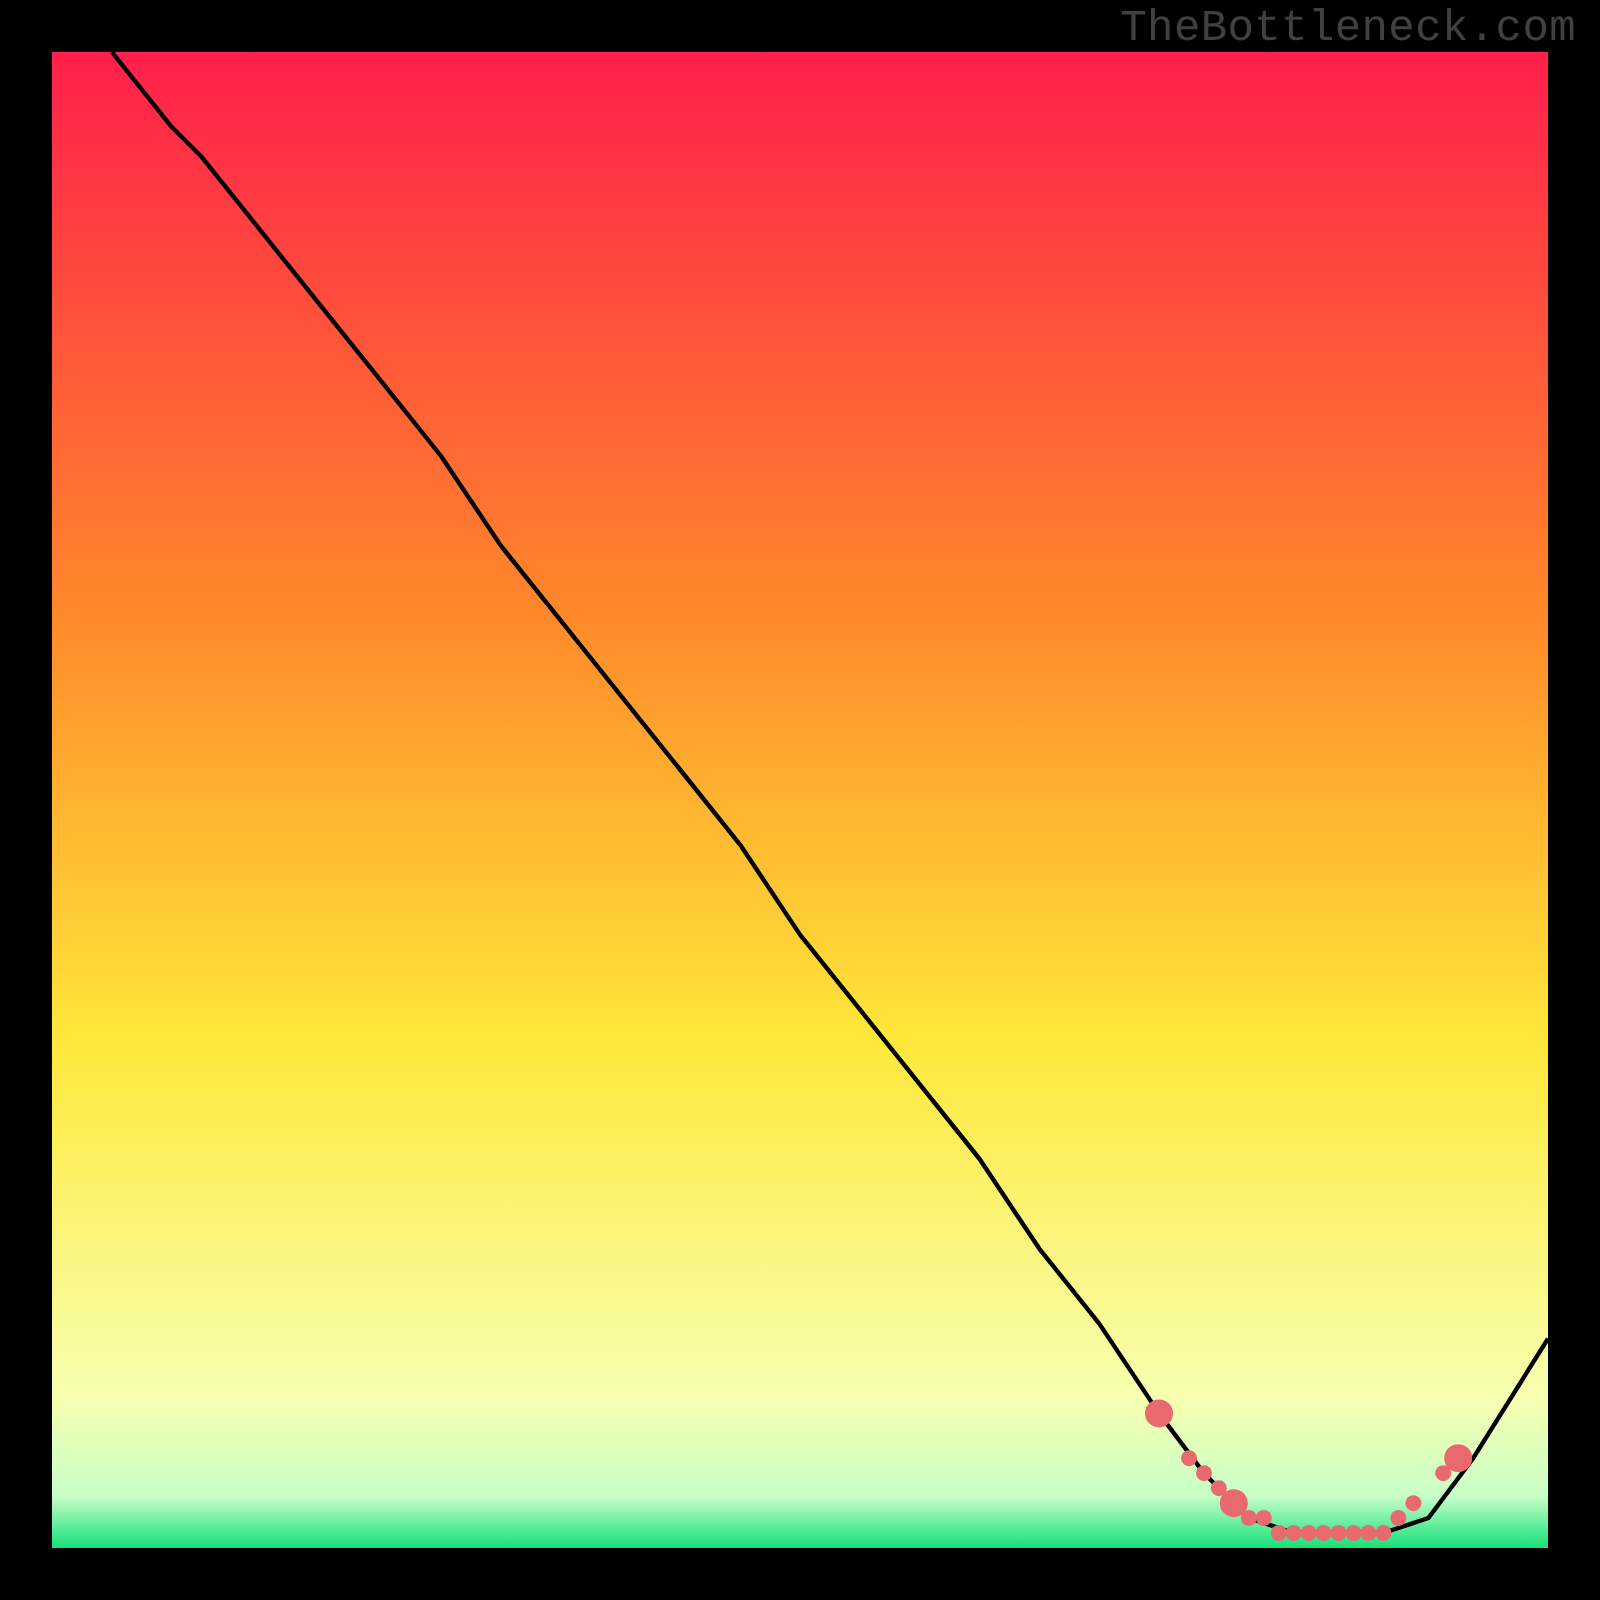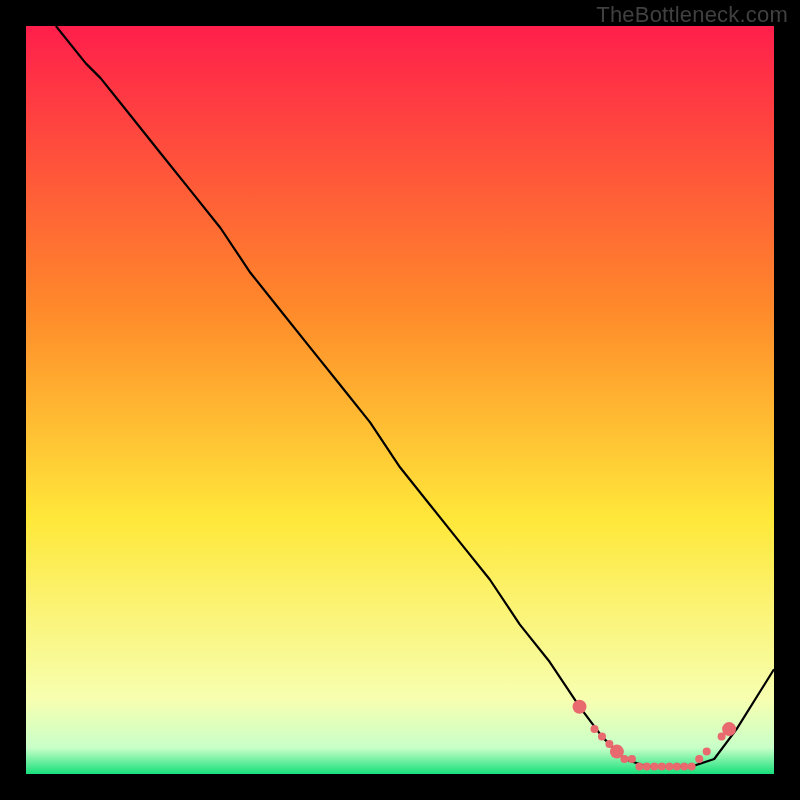--- a/index.html
+++ b/index.html
@@ -9,20 +9,21 @@
     height: 800px;
     background: #000;
     font-family: Arial, Helvetica, sans-serif;
     overflow: hidden;
   }
   .frame {
     position: relative;
     width: 800px;
     height: 800px;
     background: #000;
+    font-family: Liberation Mono, monospace;
   }
   .watermark {
     position: absolute;
     top: 2px;
     right: 12px;
     color: #404040;
     font-size: 22px;
     letter-spacing: 0.2px;
   }
   .plot {

